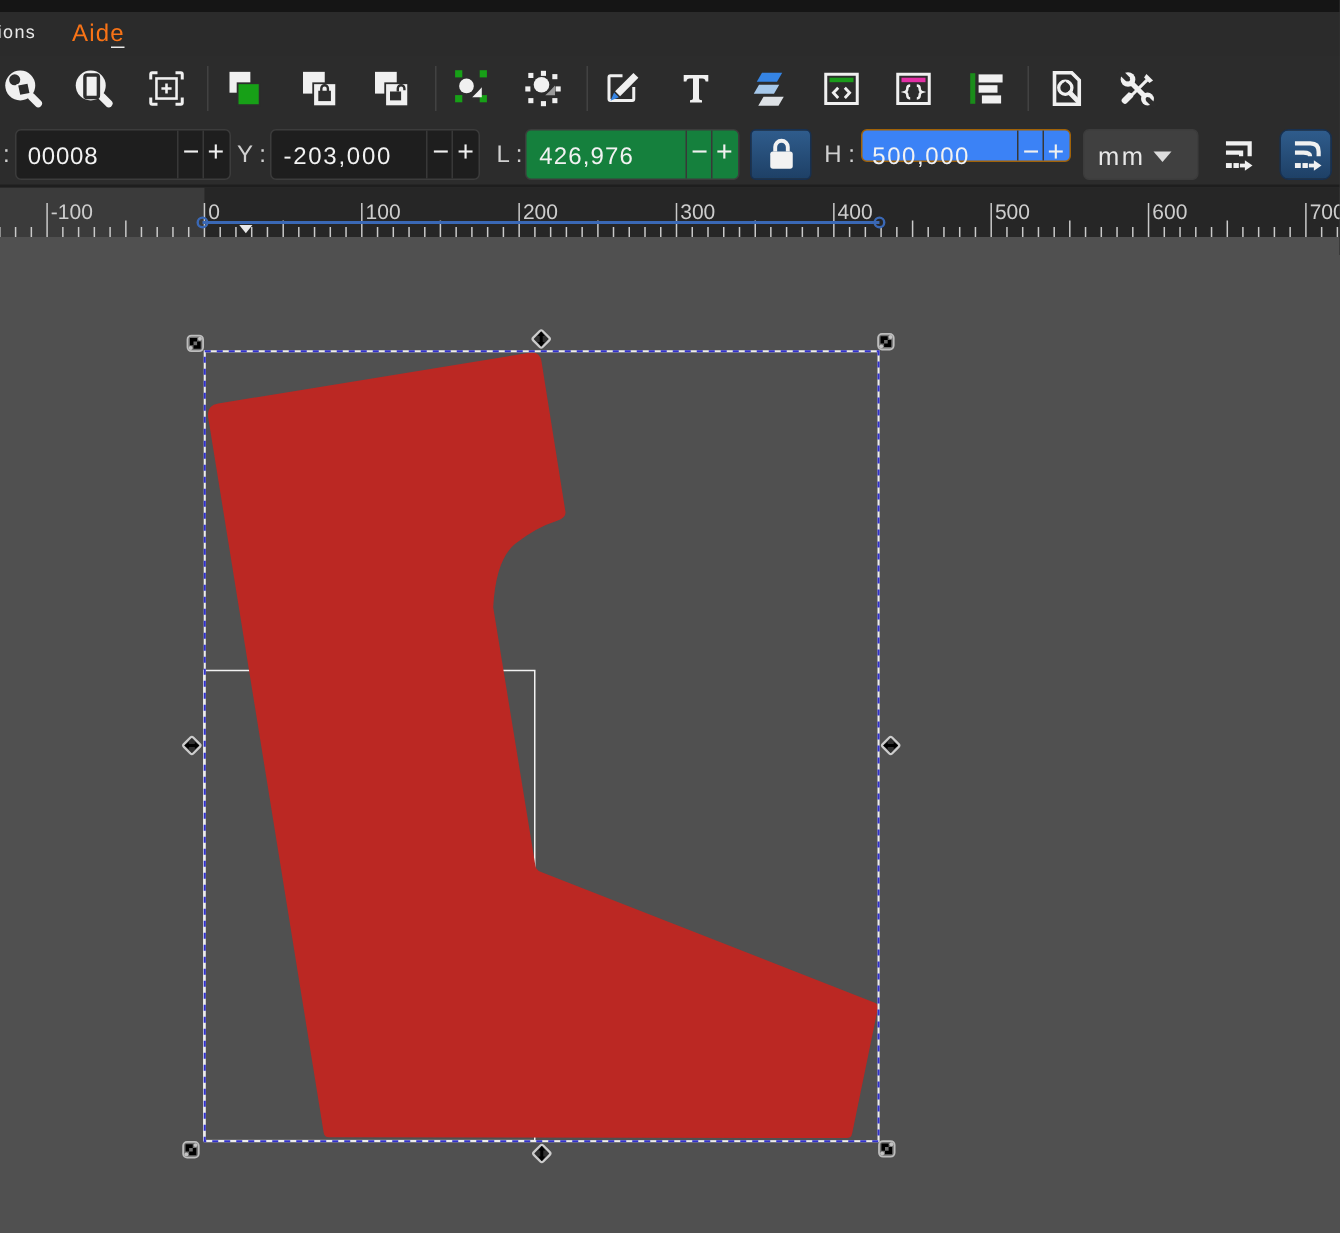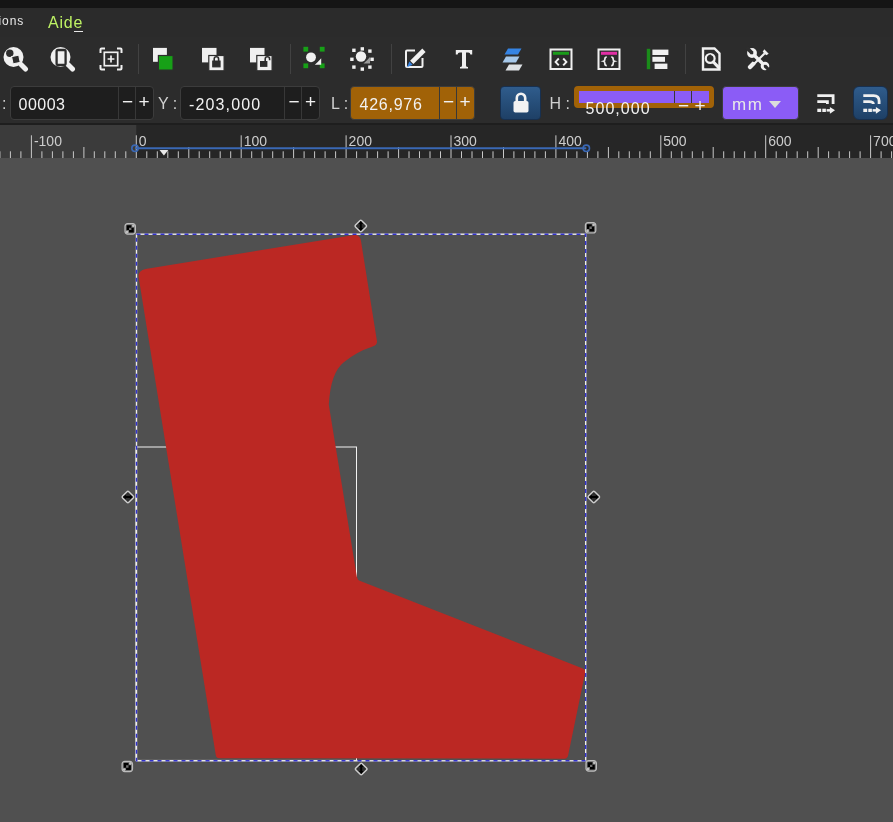--- a/index.html
+++ b/index.html
@@ -1,21 +1,21 @@
 <!DOCTYPE html>
 <html><head><meta charset="utf-8">
 <style>
 html,body{margin:0;padding:0;width:893px;height:822px;overflow:hidden;background:#2c2c2c;font-family:"Liberation Sans",sans-serif;}
 *{box-sizing:content-box}
 </style></head>
 <body>
 <div style="position:absolute;left:0;top:0;width:893px;height:8px;background:#151515"></div>
 <div style="position:absolute;left:0;top:8px;width:893px;height:29px;background:#2b2b2b">
 <span style="position:absolute;left:-1.5px;top:6px;font-size:12px;color:#e8e8e8;letter-spacing:0.9px">ions</span>
-<span style="position:absolute;left:48px;top:6px;font-size:16px;color:#bef264;letter-spacing:0.8px">Aid<span style="border-bottom:1.5px solid #e8e8e8">e</span></span>
+<span style="position:absolute;left:48px;top:6px;font-size:16px;color:#f97316;letter-spacing:0.8px">Aid<span style="border-bottom:1.5px solid #e8e8e8">e</span></span>
 </div>
 <div style="position:absolute;left:0;top:37px;width:893px;height:45px;background:#2c2c2c">
 </div>
 <div style="position:absolute;left:0.5px;top:45px;width:28px;height:28px"><svg width="28" height="28" viewBox="0 0 28 28">
       <circle cx="12.5" cy="12" r="10" fill="#f0f0f0"></circle>
 <line x1="20" y1="19.5" x2="24.5" y2="24" stroke="#f0f0f0" stroke-width="5" stroke-linecap="round"></line>
 <circle cx="8.8" cy="8.2" r="3.7" fill="#2d2d2d"></circle>
 <rect x="11.2" y="10.8" width="7.4" height="7.4" fill="#2d2d2d" stroke="#f0f0f0" stroke-width="1.1" transform="rotate(-12 14.9 14.5)"></rect>
     </svg></div>
 <div style="position:absolute;left:48.0px;top:45px;width:28px;height:28px"><svg width="28" height="28" viewBox="0 0 28 28">
@@ -127,57 +127,57 @@
 <path d="M11.2 17.5 L11.5 19.5 L7.3 23.7 Q6 25 4.7 23.7 L4.3 23.3 Q3 22 4.3 20.7 L8.5 16.5 Z" fill="#f0f0f0"></path>
 </svg></div>
 <div style="position:absolute;left:137.7px;top:44px;width:1px;height:30px;background:#424242"></div>
 <div style="position:absolute;left:289.5px;top:44px;width:1px;height:30px;background:#424242"></div>
 <div style="position:absolute;left:390.8px;top:44px;width:1px;height:30px;background:#424242"></div>
 <div style="position:absolute;left:684.5px;top:44px;width:1px;height:30px;background:#424242"></div>
 <div style="position:absolute;left:0;top:82px;width:893px;height:41px;background:#2c2c2c"></div>
 
 <span style="position:absolute;left:2px;top:95px;font-size:16px;color:#d0d0d0">:</span>
 <div style="position:absolute;left:9.5px;top:86px;width:144px;height:34px;background:#1e1e1e;border:1px solid #3c3c3c;border-radius:4px;box-sizing:border-box">
-<span style="position:absolute;left:8px;top:8.5px;font-size:16px;color:#f2f2f2;letter-spacing:0.5px">00003</span>
+<span style="position:absolute;left:8px;top:8.5px;font-size:16px;color:#f2f2f2;letter-spacing:0.5px">00008</span>
 <div style="position:absolute;right:34px;top:0;bottom:0;width:1px;background:#383838"></div>
 <div style="position:absolute;right:17px;top:0;bottom:0;width:1px;background:#383838"></div>
 <span style="position:absolute;right:19.5px;top:4px;font-size:19px;color:#f0f0f0">−</span>
 <span style="position:absolute;right:3px;top:4px;font-size:19px;color:#f0f0f0">+</span>
 </div>
 <span style="position:absolute;left:158px;top:95px;font-size:16px;color:#d0d0d0">Y :</span>
 <div style="position:absolute;left:180px;top:86px;width:140px;height:34px;background:#1e1e1e;border:1px solid #3c3c3c;border-radius:4px;box-sizing:border-box">
 <span style="position:absolute;left:8px;top:8.5px;font-size:16px;color:#f2f2f2;letter-spacing:1.15px">-203,000</span>
 <div style="position:absolute;right:34px;top:0;bottom:0;width:1px;background:#383838"></div>
 <div style="position:absolute;right:17px;top:0;bottom:0;width:1px;background:#383838"></div>
 <span style="position:absolute;right:19.5px;top:4px;font-size:19px;color:#f0f0f0">−</span>
 <span style="position:absolute;right:3px;top:4px;font-size:19px;color:#f0f0f0">+</span>
 </div>
 <span style="position:absolute;left:331px;top:95px;font-size:16px;color:#d0d0d0">L :</span>
-<div style="position:absolute;left:349.5px;top:86px;width:125px;height:34px;background:#a16207;border:1px solid #3c3c3c;border-radius:4px;box-sizing:border-box">
+<div style="position:absolute;left:349.5px;top:86px;width:143px;height:34px;background:#15803d;border:1px solid #3c3c3c;border-radius:4px;box-sizing:border-box">
 <span style="position:absolute;left:9px;top:8.5px;font-size:16px;color:#f2f2f2;letter-spacing:0.75px">426,976</span>
 <div style="position:absolute;right:34px;top:0;bottom:0;width:1px;background:#383838"></div>
 <div style="position:absolute;right:17px;top:0;bottom:0;width:1px;background:#383838"></div>
 <span style="position:absolute;right:19.5px;top:4px;font-size:19px;color:#f0f0f0">−</span>
 <span style="position:absolute;right:3px;top:4px;font-size:19px;color:#f0f0f0">+</span>
 </div>
 <div style="position:absolute;left:500px;top:86px;width:41px;height:34px;border-radius:4px;background:linear-gradient(#2f5c8c,#1e4066);border:1px solid #173050;box-sizing:border-box;display:flex;align-items:center;justify-content:center">
     <svg width="22" height="24" viewBox="0 0 22 24">
       <rect x="3.5" y="10" width="15" height="11.5" rx="1.8" fill="#f2f2f2"></rect>
       <path d="M6.8 10 V7 a4.2 4.2 0 0 1 8.4 0 V10" fill="none" stroke="#f2f2f2" stroke-width="2.6"></path>
     </svg>
   </div>
 <span style="position:absolute;left:549.5px;top:95px;font-size:16px;color:#d0d0d0">H :</span>
-<div style="position:absolute;left:573.5px;top:86px;width:140px;height:22px;background:#8b5cf6;border:5px solid #a16207;border-radius:4px;box-sizing:border-box">
+<div style="position:absolute;left:573.5px;top:86px;width:140px;height:22px;background:#3b82f6;border:1px solid #a16207;border-radius:4px;box-sizing:border-box">
 <span style="position:absolute;left:7px;top:8.5px;font-size:16px;color:#f2f2f2;letter-spacing:1.05px">500,000</span>
 <div style="position:absolute;right:34px;top:0;bottom:0;width:1px;background:#383838"></div>
 <div style="position:absolute;right:17px;top:0;bottom:0;width:1px;background:#383838"></div>
 <span style="position:absolute;right:19.5px;top:4px;font-size:19px;color:#f0f0f0">−</span>
 <span style="position:absolute;right:3px;top:4px;font-size:19px;color:#f0f0f0">+</span>
 </div>
-<div style="position:absolute;left:722px;top:86px;width:77px;height:34px;background:#8b5cf6;border:1px solid #3c3c3c;border-radius:4px;box-sizing:border-box">
+<div style="position:absolute;left:722px;top:86px;width:77px;height:34px;background:#404040;border:1px solid #3c3c3c;border-radius:4px;box-sizing:border-box">
 <span style="position:absolute;left:9px;top:7.5px;font-size:17px;color:#e8e8e8;letter-spacing:1.6px">mm</span>
 <div style="position:absolute;right:17px;top:14px;width:0;height:0;border-left:6px solid transparent;border-right:6px solid transparent;border-top:7px solid #dcdcdc"></div>
 </div>
 <div style="position:absolute;left:813px;top:91px;width:24px;height:24px"><svg width="24" height="24" viewBox="0 0 24 24">
       <g stroke="#f0f0f0" fill="none" stroke-width="2.8">
 <path d="M4.3 4.6 H20.1 V13.1"></path>
         <path d="M4.3 10.7 H14.4 V13.1"></path>
       </g>
 <g fill="#f0f0f0">
         <rect x="4.3" y="17.7" width="3.9" height="3.3"></rect>

